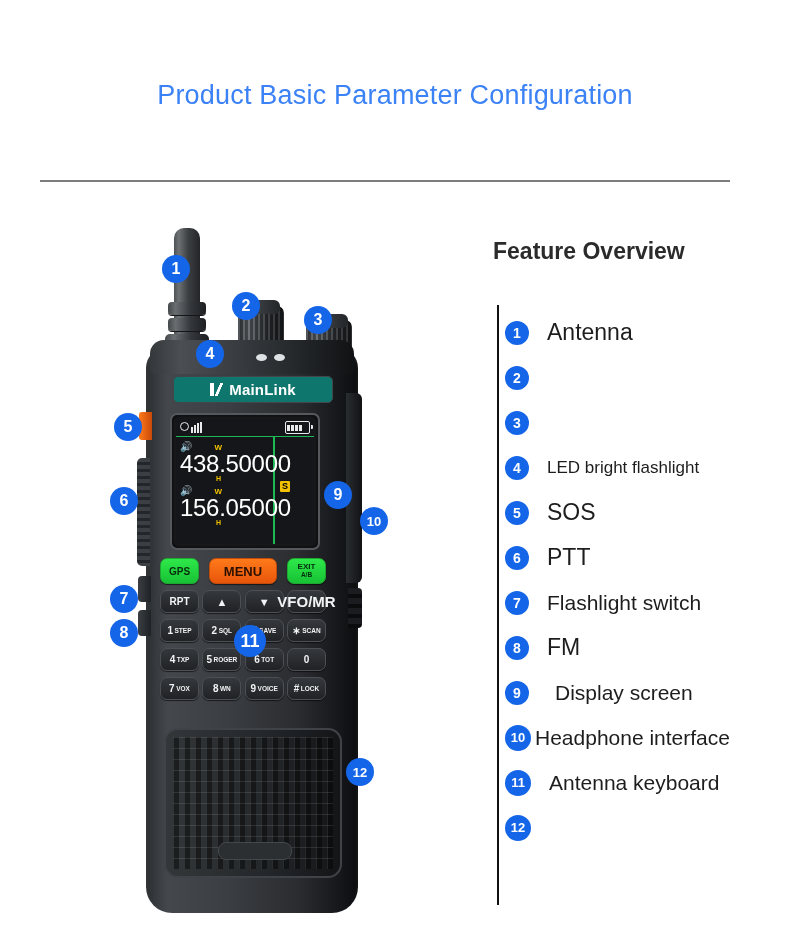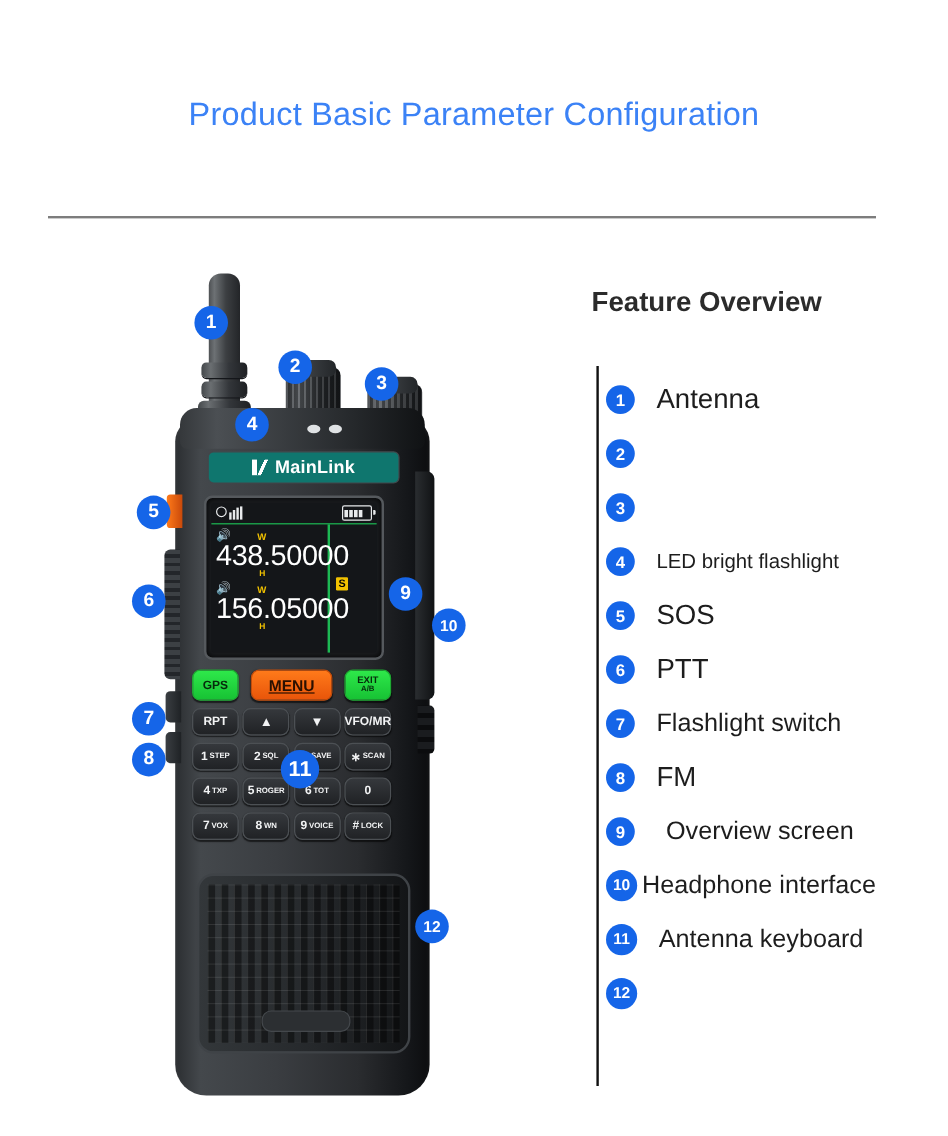--- a/index.html
+++ b/index.html
@@ -189,21 +189,21 @@
     width:37px;height:21px;border-radius:7px;
     background:linear-gradient(to bottom,#35383c,#202225);
     border:1px solid #4c5054;
     color:#f2f3f4;font-size:10px;font-weight:bold;
     display:flex;align-items:center;justify-content:center;
     box-shadow:0 1px 1px rgba(0,0,0,.6);
     position:relative;
   }
   .key .sub{font-size:6.5px;margin-left:1.5px;font-weight:bold;}
   .key.green{background:linear-gradient(to bottom,#2ee84a,#17c234);border-color:#1ea832;color:#062b0c;}
-  .key.orange{background:linear-gradient(to bottom,#ff7a1a,#e8550a);border-color:#c24c0a;color:#2b1000;width:66px;font-size:13px;text-decoration:underline;}
+  .key.orange{background:linear-gradient(to bottom,#ff7a1a,#e8550a);border-color:#c24c0a;color:#2b1000;width:66px;font-size:13px;}
   .key.exit{flex-direction:column;line-height:8px;font-size:8px;}
   .key.arrow{font-size:11px;}
   .krow.top .key{height:24px;}
 
   
   .sos-btn{
     position:absolute;left:11px;top:184px;width:13px;height:28px;
     background:linear-gradient(to right,#ff7a1a,#c9490a);
     border-radius:3px 0 0 3px;
   }
@@ -359,21 +359,21 @@
         <div class="key">
             <span>RPT</span>
           </div>
         <div class="key arrow">
             <span>▲</span>
           </div>
         <div class="key arrow">
             <span>▼</span>
           </div>
         <div class="key">
-            <span style="font-size:10px;">VFO/MR</span>
+            <span style="font-size:15px;">VFO/MR</span>
           </div>
       </div>
       <div class="krow">
         <div class="key">
             <span>1</span>
             <span class="sub">STEP</span>
           </div>
         <div class="key">
             <span>2</span>
             <span class="sub">SQL</span>
@@ -496,21 +496,21 @@
     <div class="frow sz-md">
       <span class="badge">7</span>
       <span class="flabel">Flashlight switch</span>
     </div>
     <div class="frow sz-lg">
       <span class="badge">8</span>
       <span class="flabel">FM</span>
     </div>
     <div class="frow sz-md indent">
       <span class="badge">9</span>
-      <span class="flabel">Overview screen</span>
+      <span class="flabel">Display screen</span>
     </div>
     <div class="frow sz-md tight">
       <span class="badge wide">10</span>
       <span class="flabel">Headphone interface</span>
     </div>
     <div class="frow sz-md">
       <span class="badge wide">11</span>
       <span class="flabel">Antenna keyboard</span>
     </div>
     <div class="frow sz-md">

